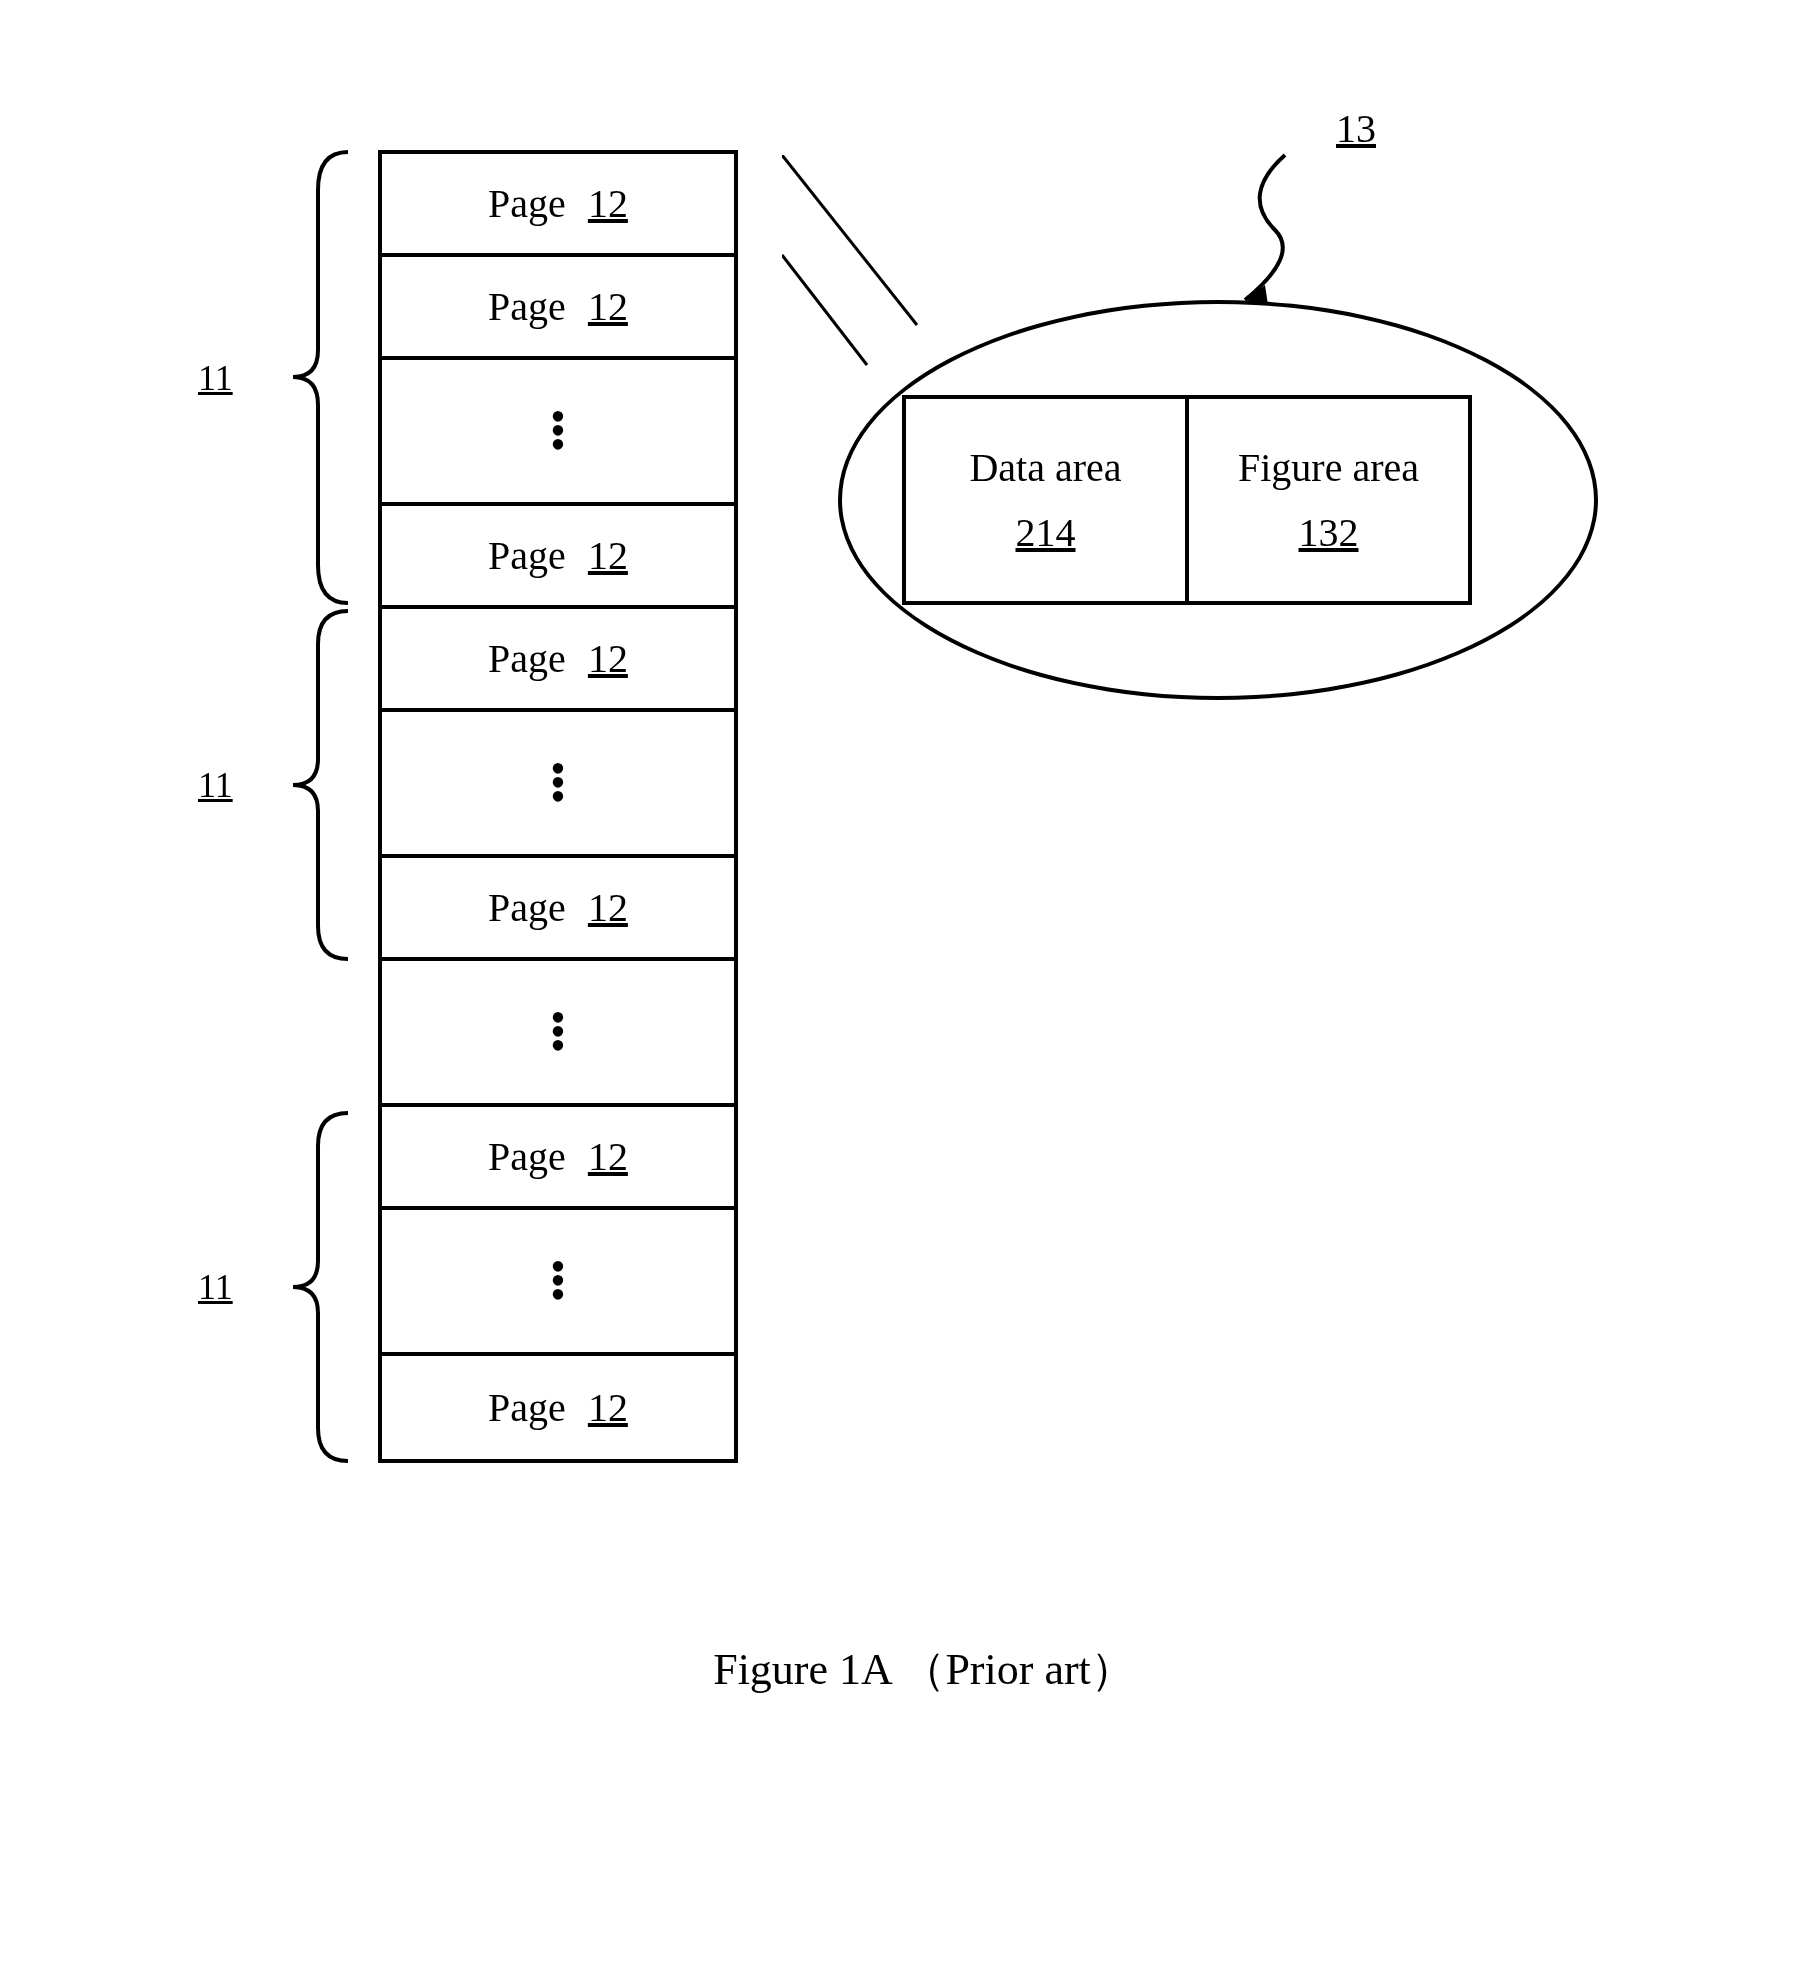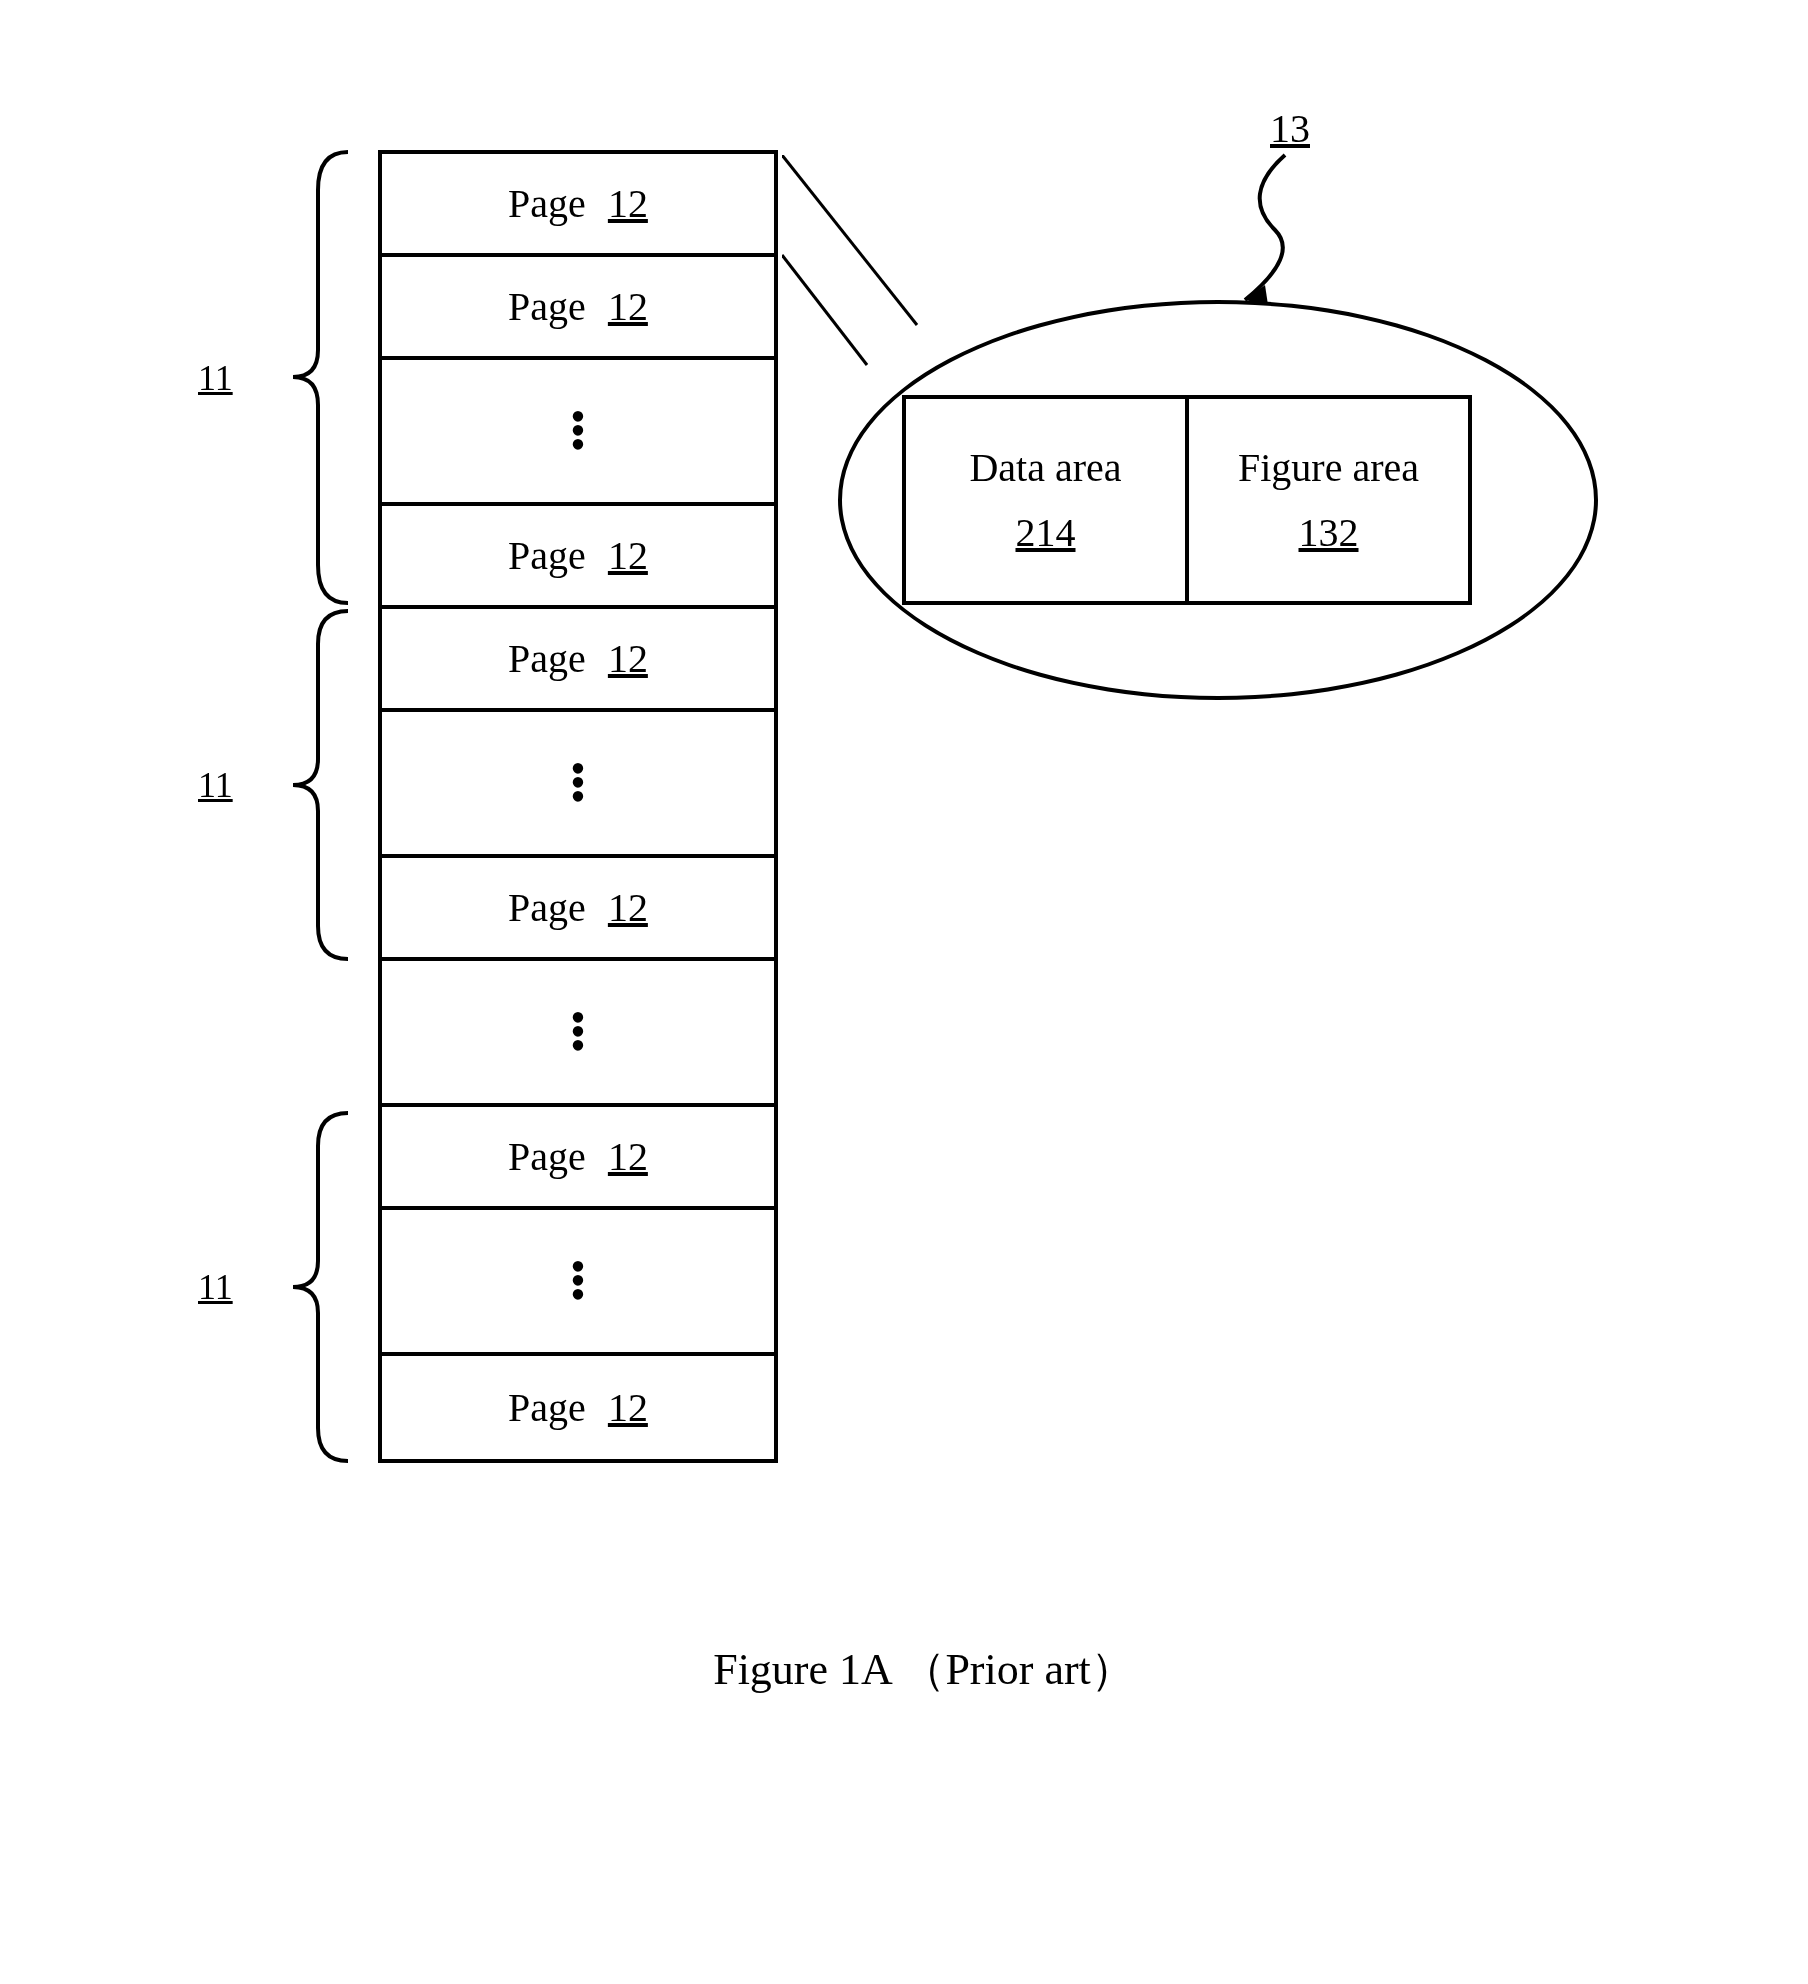--- a/index.html
+++ b/index.html
@@ -9,21 +9,21 @@
     position:relative;
     font-family:"Times New Roman",serif;
     font-size:40px;
     color:#000;
   }
   
   .stack{
     position:absolute;
     left:378px;
     top:150px;
-    width:400px;
+    width:360px;
     border:4px solid #000;
     box-sizing:border-box;
   }
   .cell{
     height:103px;
     border-bottom:4px solid #000;
     box-sizing:border-box;
     display:flex;
     align-items:center;
     justify-content:center;
@@ -90,21 +90,21 @@
     align-items:center;
     justify-content:center;
     gap:18px;
   }
   .sector-cell:first-child{border-right:4px solid #000;}
   .sector-num{text-decoration:underline;}
   
   .arrow{position:absolute;pointer-events:none;}
   .ref13{
     position:absolute;
-    left:1270px;
+    left:1336px;
     top:105px;
     font-size:40px;
     text-decoration:underline;
   }
   
   .callout-pointer{
     position:absolute;
     left:782px;
     top:155px;
     width:200px;

